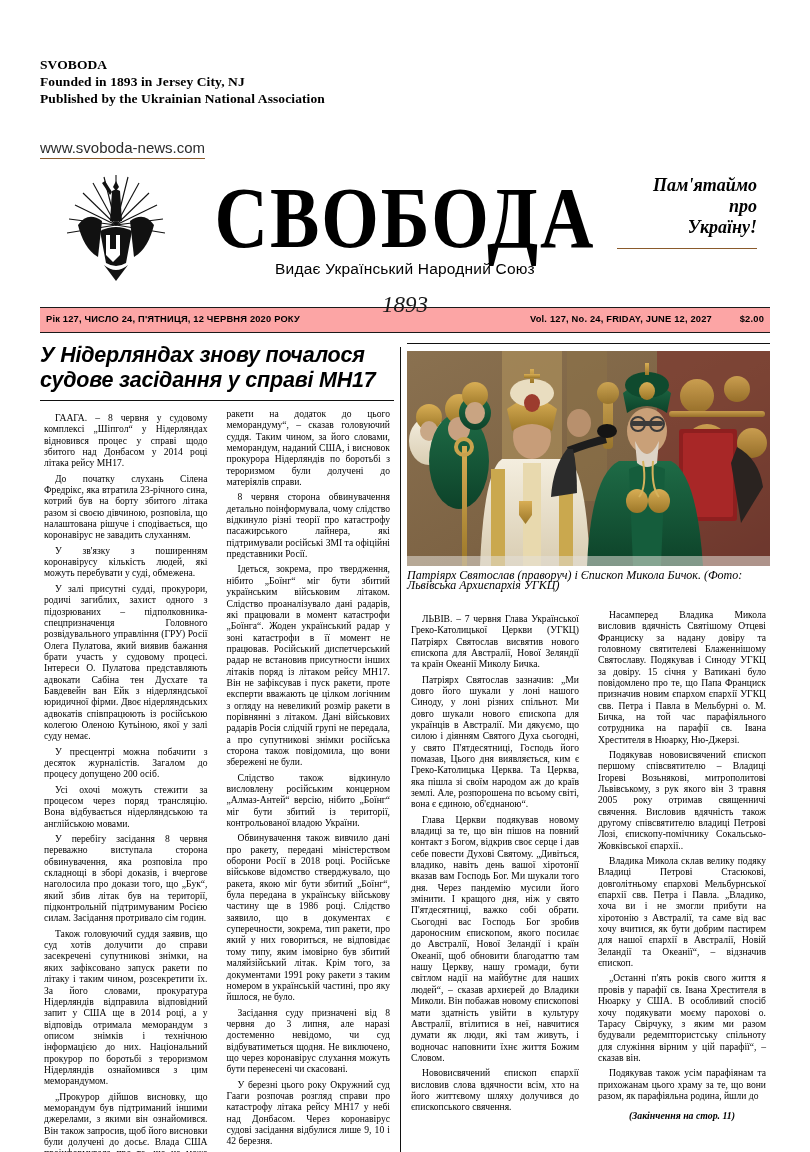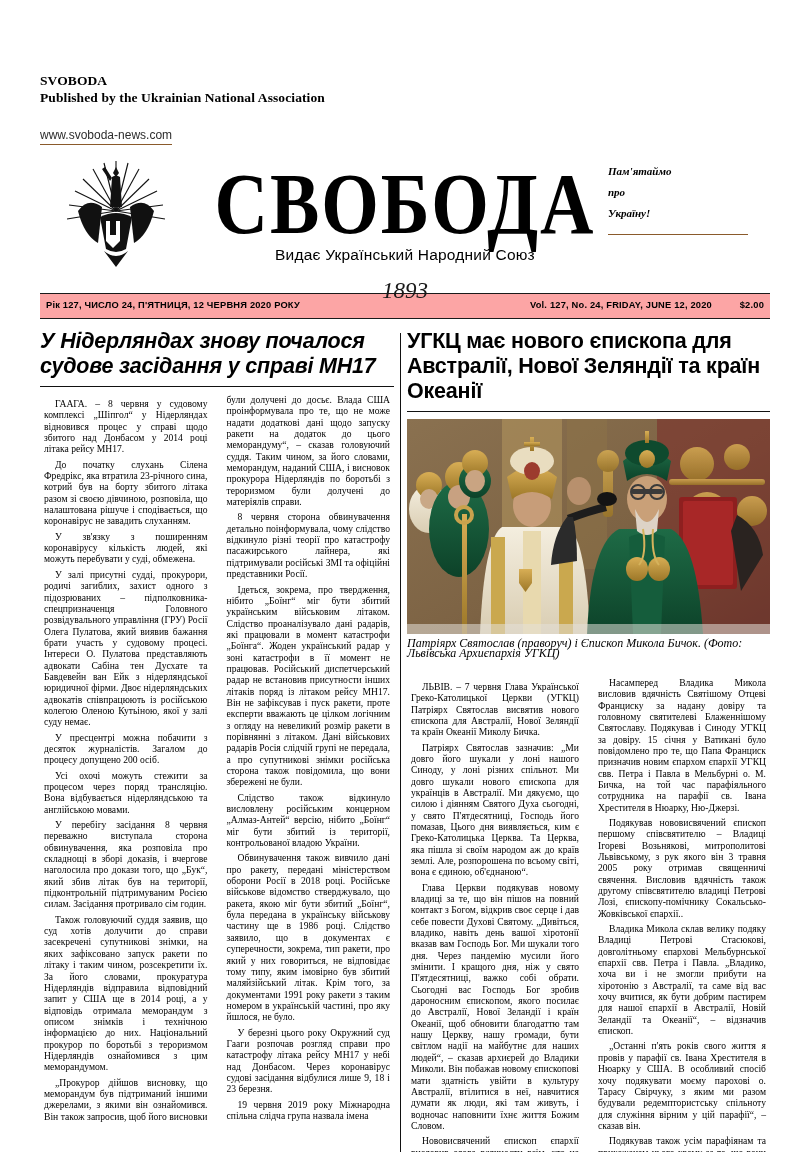--- a/index.html
+++ b/index.html
@@ -1,34 +1,34 @@
 <!DOCTYPE html>
 <html><head>
 <meta charset="utf-8">
 <style>
   html,body{margin:0;padding:0;background:#ffffff;}
   body{width:810px;height:1152px;overflow:hidden;font-family:"Liberation Serif",serif;color:#000;}
   .page{position:relative;width:810px;height:1152px;box-sizing:border-box;padding:0 40px;}
 
   
-  .idblock{padding-top:72px;}
+  .idblock{padding-top:56px;}
   .idblock .line{font-family:"Liberation Serif",serif;font-weight:bold;font-size:13.5px;line-height:17px;letter-spacing:.1px;}
-  .weburl{margin-top:22px;font-family:"Liberation Sans",sans-serif;font-size:12px;color:#2c2c2c;
+  .weburl{margin-top:32px;font-family:"Liberation Sans",sans-serif;font-size:15px;color:#2c2c2c;
           display:inline-block;padding-bottom:2px;border-bottom:1px solid #8a5a2b;}
 
   
   .masthead{position:relative;height:118px;margin-top:12px;}
   .emblem{position:absolute;left:20px;top:2px;width:112px;height:110px;}
   .nameplate{position:absolute;left:0;right:0;top:-4px;text-align:center;}
   .nameplate .big{font-family:"Liberation Serif",serif;font-weight:bold;font-size:74px;line-height:86px;
                   letter-spacing:2px;transform:scaleY(1.18);transform-origin:top center;display:inline-block;}
   .tagline{position:absolute;left:0;right:0;top:89px;text-align:center;
            font-family:"Liberation Sans",sans-serif;font-size:15.5px;letter-spacing:.2px;}
-  .slogan{position:absolute;right:22px;top:4px;width:140px;text-align:left;
-          font-family:"Liberation Serif",serif;font-style:italic;font-weight:bold;font-size:11px;line-height:21px;}
+  .slogan{position:absolute;right:13px;top:4px;width:140px;text-align:right;
+          font-family:"Liberation Serif",serif;font-style:italic;font-weight:bold;font-size:18px;line-height:21px;}
   .slogan .rule{margin-top:10px;border-bottom:1.6px solid #8a5a2b;}
 
   
   .datebar{position:relative;margin-top:18px;height:24px;background:#fca5a5;
            border-top:1.6px solid #1a1a1a;border-bottom:1.6px solid #1a1a1a;}
   .datebar .l,.datebar .r,.datebar .p{position:absolute;top:6px;
            font-family:"Liberation Sans",sans-serif;font-weight:bold;font-size:9.3px;letter-spacing:.2px;}
   .datebar .l{left:6px;}
   .datebar .r{left:490px;}
   .datebar .p{right:6px;}
@@ -59,20 +59,21 @@
   
   .rays line{stroke:#111;stroke-width:1.1;}
 </style>
 </head>
 <body>
 
 <div class="page">
 
   <div class="idblock">
     <div class="line">SVOBODA</div>
+    <div class="line">Founded in 1893 in Jersey City, NJ</div>
     <div class="line">Published by the Ukrainian National Association</div>
     <div class="weburl">www.svoboda-news.com</div>
   </div>
 
   <div class="masthead">
 
     <svg class="emblem" viewBox="0 0 112 110">
       <g class="rays" stroke="#111">
         <line x1="56" y1="52" x2="56" y2="2"></line>
           <line x1="56" y1="52" x2="44" y2="4"></line>
@@ -108,21 +109,21 @@
       <div>Україну!</div>
       <div class="rule"></div>
     </div>
 
     <div class="tagline">Видає Український Народний Союз</div>
   </div>
 
   <div class="datebar">
     <span class="yearmark">1893</span>
     <span class="l">Рік 127, ЧИСЛО 24, П'ЯТНИЦЯ, 12 ЧЕРВНЯ 2020 РОКУ</span>
-    <span class="r">Vol. 127, No. 24, FRIDAY, JUNE 12, 2020</span>
+    <span class="r">Vol. 127, No. 24, FRIDAY, JUNE 12, 2027</span>
     <span class="p">$2.00</span>
   </div>
 
   <div class="stories">
 
     <div class="story left">
       <div class="hl italic">У Нідерляндах знову почалося судове засідання у справі МН17</div>
       <div class="hl-rule"></div>
       <div class="cols2">
         <div id="left-body">
@@ -132,30 +133,30 @@
             <p class="t">У залі присутні судді, прокурори, родичі загиблих, захист одного з підозрюваних – підполковника-спецпризначенця Головного розвідувального управління (ГРУ) Росії Олега Пулатова, який виявив бажання брати участь у судовому процесі. Інтереси О. Пулатова представляють адвокати Сабіна тен Дусхате та Бавдевейн ван Ейк з нідерляндської юридичної фірми. Двоє нідерляндських адвокатів співпрацюють із російською колегою Оленою Кутьіною, якої у залі суду немає.</p>
             <p class="t">У пресцентрі можна побачити з десяток журналістів. Загалом до процесу допущено 200 осіб.</p>
             <p class="t">Усі охочі можуть стежити за процесом через поряд трансляцію. Вона відбувається нідерляндською та англійською мовами.</p>
             <p class="t">У перебігу засідання 8 червня переважно виступала сторона обвинувачення, яка розповіла про складнощі в зборі доказів, і вчергове наголосила про докази того, що „Бук“, який збив літак був на території, підконтрольній підтримуваним Росією силам. Засідання протривало сім годин.</p>
             <p class="t">Також головуючий суддя заявив, що суд хотів долучити до справи засекречені супутникові знімки, на яких зафіксовано запуск ракети по літаку і таким чином, розсекретити їх. За його словами, прокуратура Нідерляндів відправила відповідний запит у США ще в 2014 році, а у відповідь отримала меморандум з описом знімків і технічною інформацією до них. Національний прокурор по боротьбі з тероризмом Нідерляндів ознайомився з цим меморандумом.</p>
             <p class="t">„Прокурор дійшов висновку, що меморандум був підтриманий іншими джерелами, з якими він ознайомився. Він також запросив, щоб його висновки були долучені до досьє. Влада США проінформувала про те, що не може надати додаткові дані щодо запуску ракети на додаток до цього меморандуму“, – сказав головуючий суддя. Таким чином, за його словами, меморандум, наданий США, і висновок прокурора Нідерляндів по боротьбі з тероризмом були долучені до матеріялів справи.</p>
             <p class="t">8 червня сторона обвинувачення детально поінформувала, чому слідство відкинуло різні теорії про катастрофу пасажирського лайнера, які підтримували російські ЗМІ та офіційні представники Росії.</p>
             <p class="t">Ідеться, зокрема, про твердження, нібито „Боїнг“ міг бути збитий українським військовим літаком. Слідство проаналізувало дані радарів, які працювали в момент катастрофи „Боїнга“. Жоден український радар у зоні катастрофи в її момент не працював. Російський диспетчерський радар не встановив присутности інших літаків поряд із літаком рейсу МН17. Він не зафіксував і пуск ракети, проте експерти вважають це цілком логічним з огляду на невеликий розмір ракети в порівнянні з літаком. Дані військових радарів Росія слідчій групі не передала, а про супутникові знімки російська сторона також повідомила, що вони збережені не були.</p>
             <p class="t">Слідство також відкинуло висловлену російським концерном „Алмаз-Антей“ версію, нібито „Боїнг“ міг бути збитий із території, контрольованої владою України.</p>
             <p class="t">Обвинувачення також вивчило дані про ракету, передані міністерством оборони Росії в 2018 році. Російське військове відомство стверджувало, що ракета, якою міг бути збитий „Боїнг“, була передана в українську військову частину ще в 1986 році. Слідство заявило, що в документах є суперечности, зокрема, тип ракети, про який у них говориться, не відповідає тому типу, яким імовірно був збитий маляйзійський літак. Крім того, за документами 1991 року ракети з таким номером в українській частині, про яку йшлося, не було.</p>
-            <p class="t">У березні цього року Окружний суд Гааги розпочав розгляд справи про катастрофу літака рейсу МН17 у небі над Донбасом. Через коронавірус судові засідання відбулися лише 9, 18 і 23 березня.</p>
+            <p class="t">Засідання суду призначені від 8 червня до 3 липня, але наразі достеменно невідомо, чи суд відбуватиметься щодня. Не виключено, що через коронавірус слухання можуть бути перенесені чи скасовані.</p>
+            <p class="t">У березні цього року Окружний суд Гааги розпочав розгляд справи про катастрофу літака рейсу МН17 у небі над Донбасом. Через коронавірус судові засідання відбулися лише 9, 10 і 42 березня.</p>
             <p class="t">19 червня 2019 року Міжнародна спільна слідча група назвала імена</p>
           </div>
       </div>
     </div>
 
     <div class="divider"></div>
 
     <div class="story right">
-      <div class="hl">УГКЦ має нового єпископа для Австралії, Нової Зеляндії та країн Океанії</div>
       <div class="hl-rule"></div>
 
       <div class="photo">
         <svg viewBox="0 0 363 215" width="363" height="215" preserveAspectRatio="none">
           <defs>
             <linearGradient id="bg" x1="0" y1="0" x2="1" y2="1">
               <stop offset="0%" stop-color="#8a7150"></stop>
                 <stop offset="55%" stop-color="#7d6344"></stop>
               <stop offset="100%" stop-color="#5d4733"></stop>
             </linearGradient>

